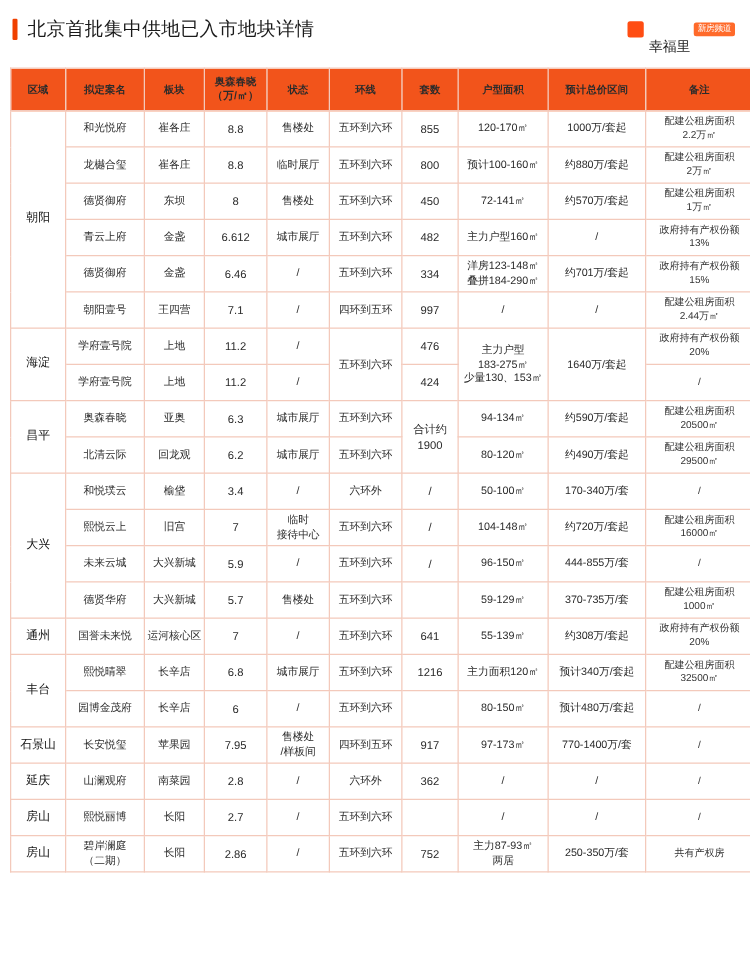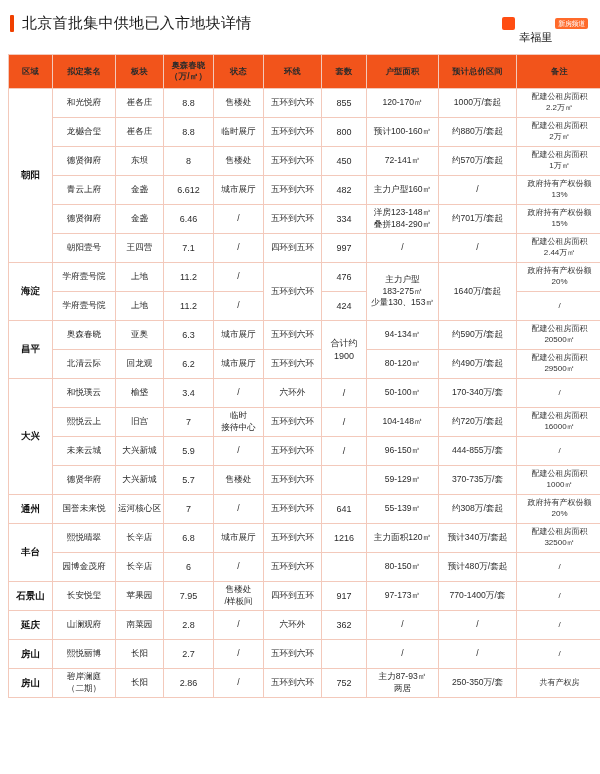--- a/index.html
+++ b/index.html
@@ -112,21 +112,21 @@
     border: 1px solid #f2541b;
     border-right: 1px solid #f78358;
     letter-spacing: .2px;
   }
   thead th:last-child { border-right: 1px solid #f2541b; }
   thead th .sub { display: block; font-size: 8.5px; font-weight: bold; }
 
   tbody td.region {
     font-size: 9.5px;
     color: #111;
-    font-weight: 700;
+    font-weight: 400;
   }
   tbody td.name { font-size: 8.6px; }
   tbody td.price { font-size: 9px; }
   tbody td.units { font-size: 9px; }
   tbody td.note { font-size: 8px; color: #333; }
   tbody tr { height: 29px; }
 </style>
 </head>
 <body>
 

